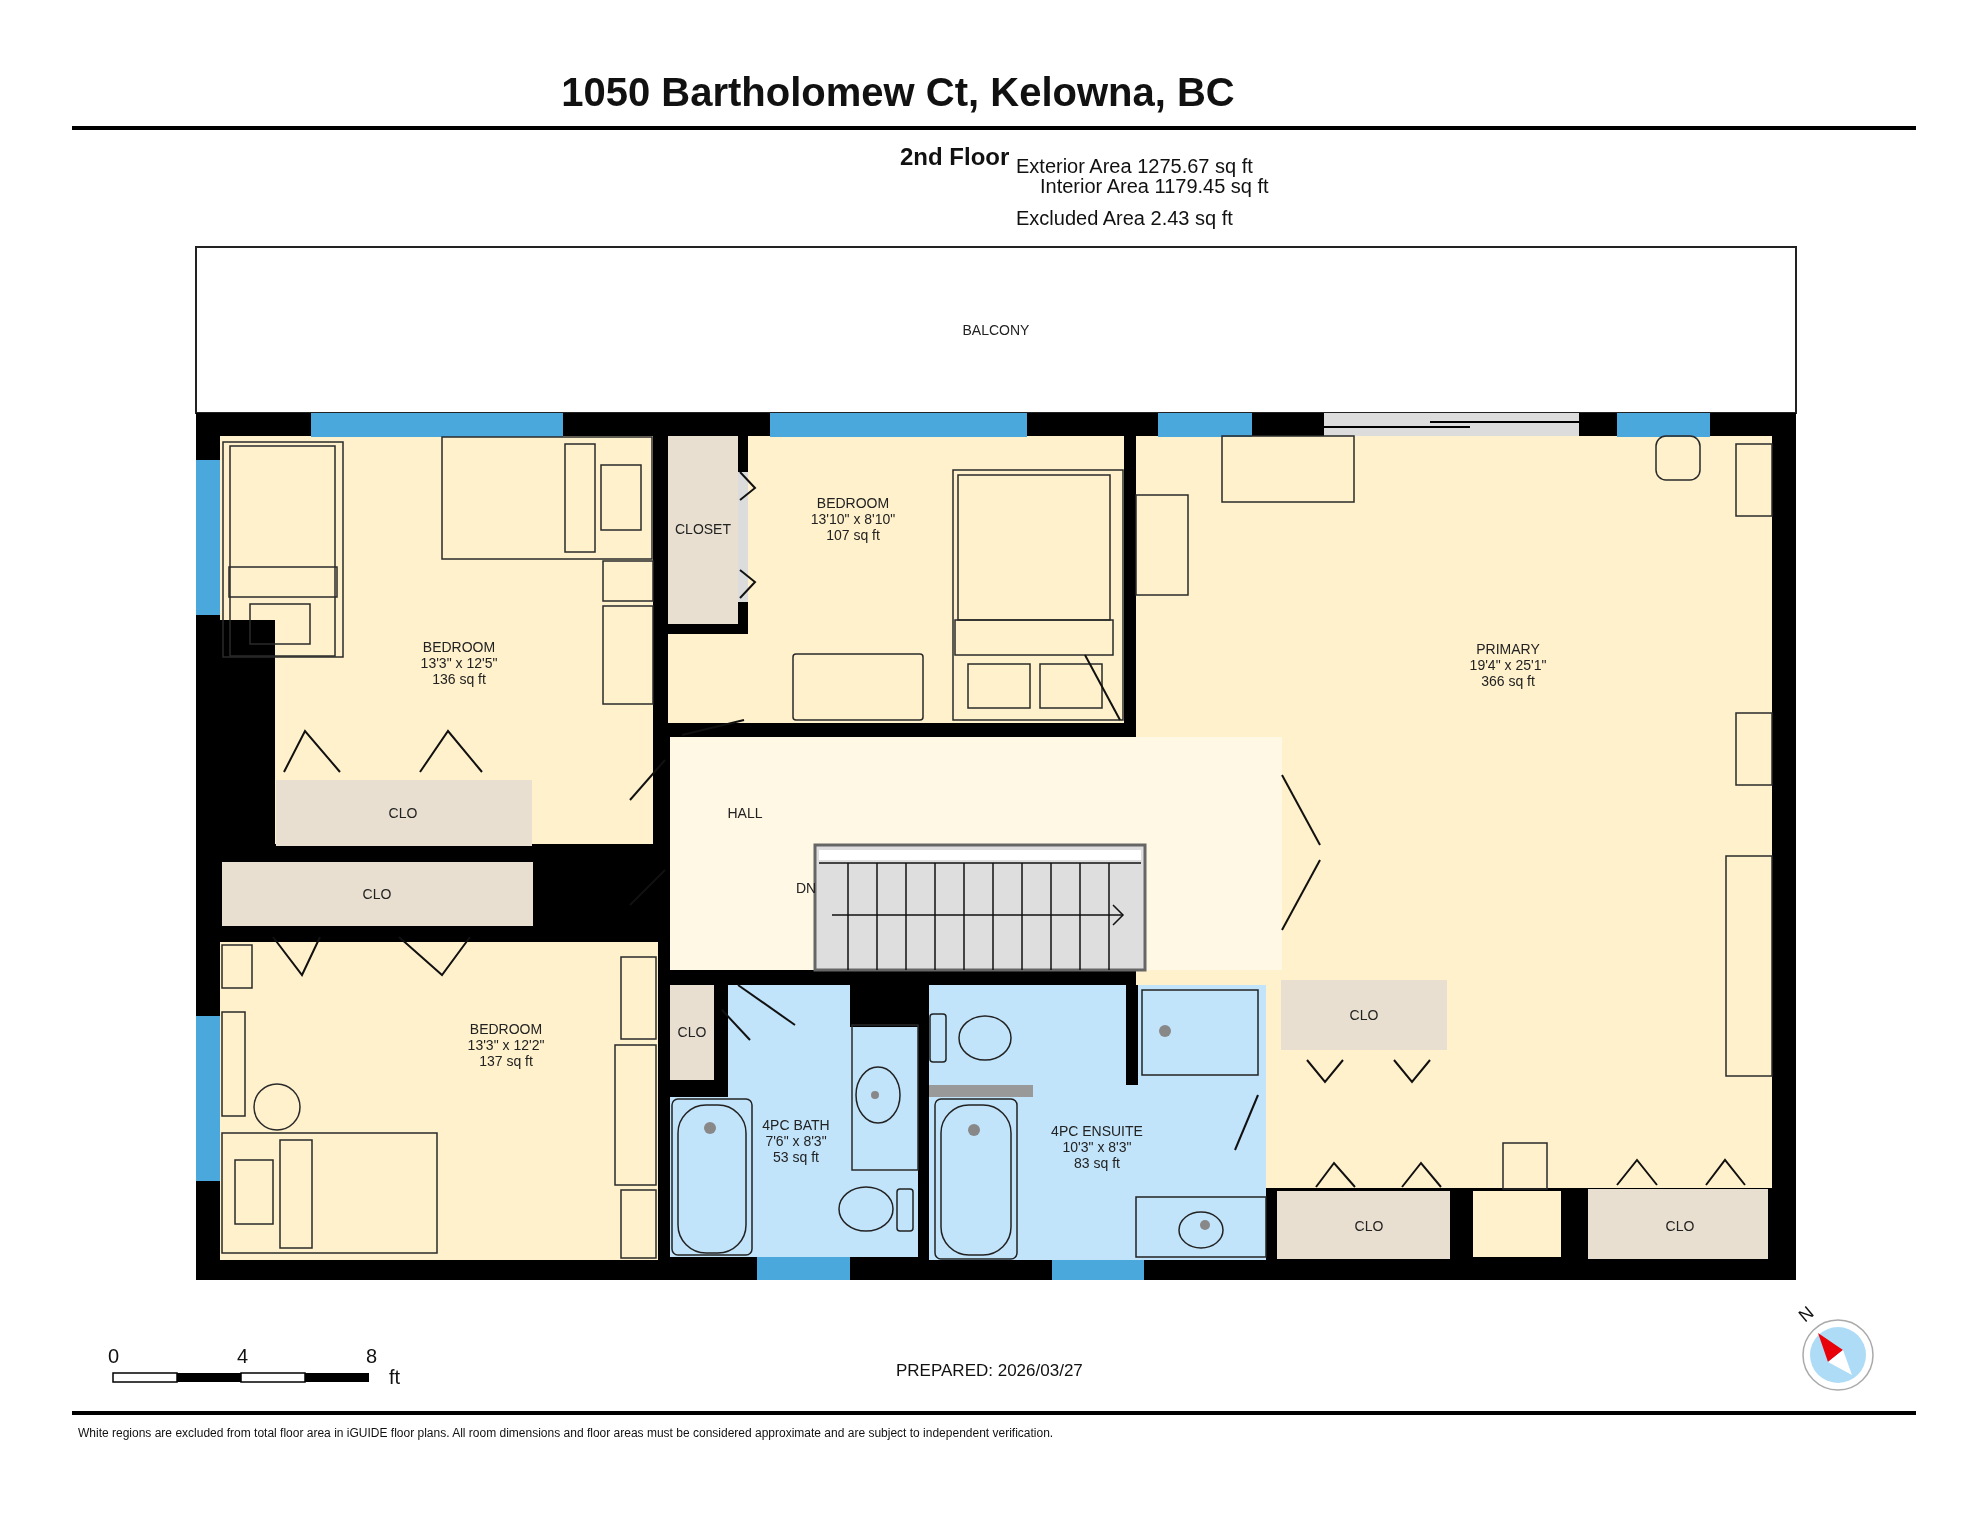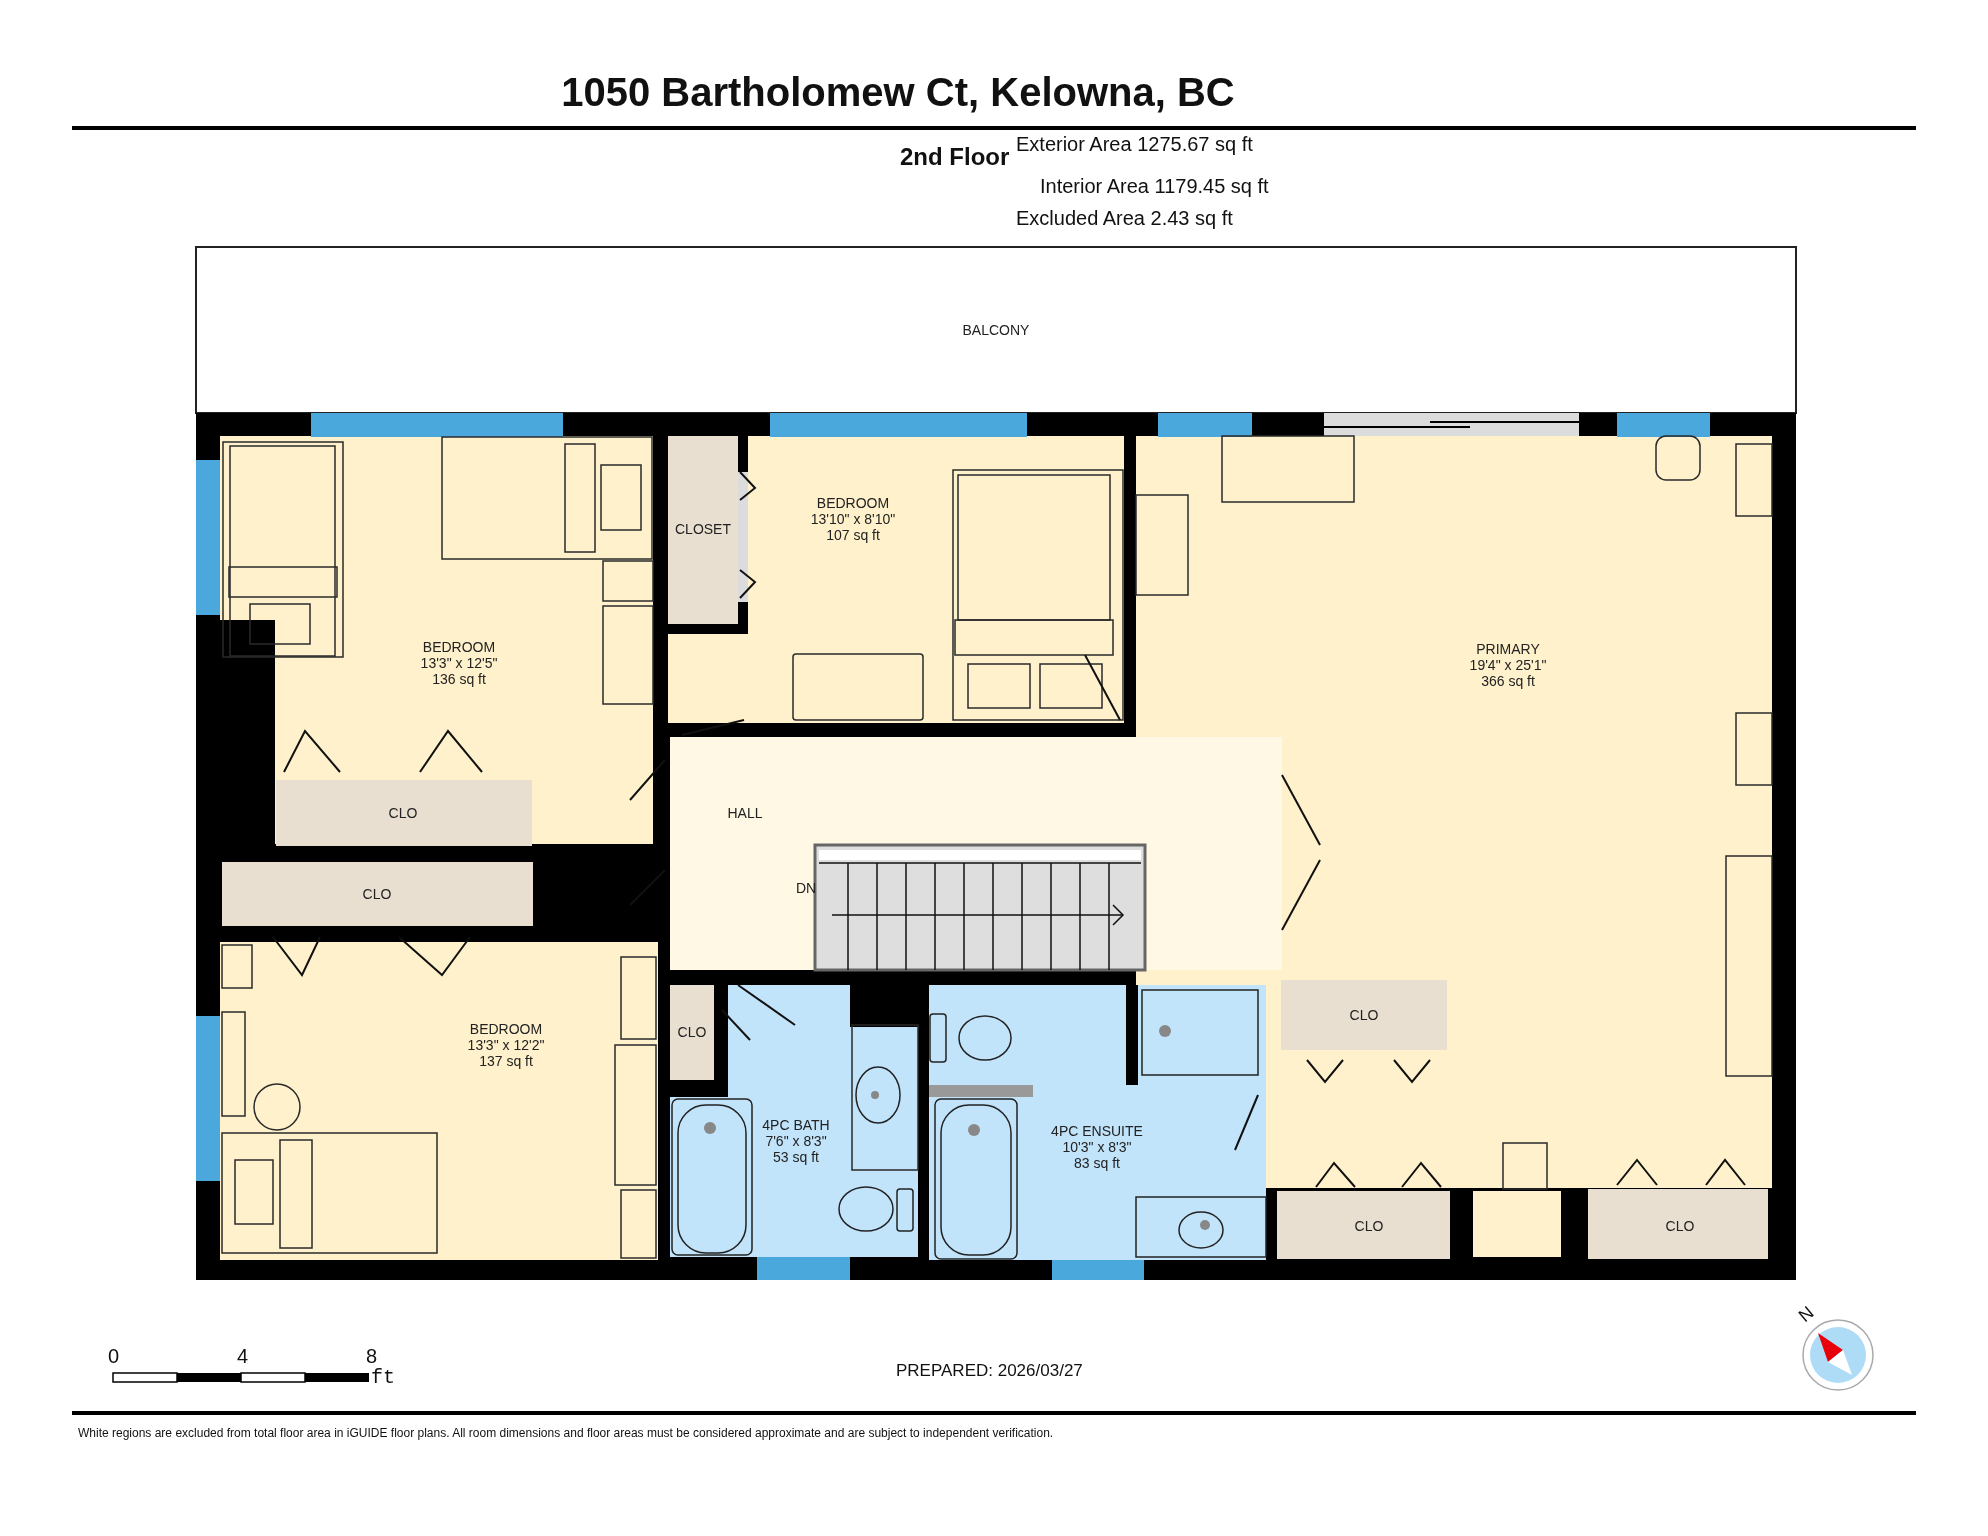--- a/index.html
+++ b/index.html
@@ -14,21 +14,21 @@
   .prepared { position:absolute; left:896px; top:1361px; font-size:17px; }
   .disclaimer { position:absolute; left:78px; top:1426px; font-size:12px; }
 </style>
 </head>
 <body>
 
 <div class="title">1050 Bartholomew Ct, Kelowna, BC</div>
 <div class="hr" style="top:126px;"></div>
 
 <div class="floor-label">2nd Floor</div>
-<div class="area-line" style="top:133px;">Exterior Area 1275.67 sq ft</div>
+<div class="area-line" style="top:155px;">Exterior Area 1275.67 sq ft</div>
 <div class="area-line" style="top:175px;margin-left:24px;">Interior Area 1179.45 sq ft</div>
 <div class="area-line" style="top:207px;">Excluded Area 2.43 sq ft</div>
 
 <svg class="plan" width="1988" height="1536" viewBox="0 0 1988 1536">
 
   <rect x="196" y="247" width="1600" height="166" fill="#fff" stroke="#222" stroke-width="2"></rect>
   <text class="room-label" x="996" y="335">BALCONY</text>
 
   <rect x="196" y="413" width="1600" height="867" fill="#000"></rect>
 
@@ -226,19 +226,19 @@
     <circle cx="1838" cy="1355" r="35" fill="#fff" stroke="#aaa" stroke-width="1.5"></circle>
     <circle cx="1838" cy="1355" r="28" fill="#aedcf7"></circle>
     <polygon points="1818,1333 1843,1350 1828,1362" fill="#e8000a"></polygon>
     <polygon points="1843,1350 1828,1362 1852,1375" fill="#fff"></polygon>
   </g>
 </svg>
 
 <div class="scale-txt" style="left:108px; top:1345px;">0</div>
 <div class="scale-txt" style="left:237px; top:1345px;">4</div>
 <div class="scale-txt" style="left:366px; top:1345px;">8</div>
-<div class="scale-txt" style="left:371px; top:1366px;font-family:Liberation Mono, monospace;">ft</div>
+<div class="scale-txt" style="left:389px; top:1366px;">ft</div>
 
 <div style="position:absolute; left:1800px; top:1304px; font-size:18px; transform:rotate(-40deg);">N</div>
 
 <div class="prepared">PREPARED: 2026/03/27</div>
 <div class="hr" style="top:1411px;"></div>
 <div class="disclaimer">White regions are excluded from total floor area in iGUIDE floor plans. All room dimensions and floor areas must be considered approximate and are subject to independent verification.</div>
 
 </body></html>

